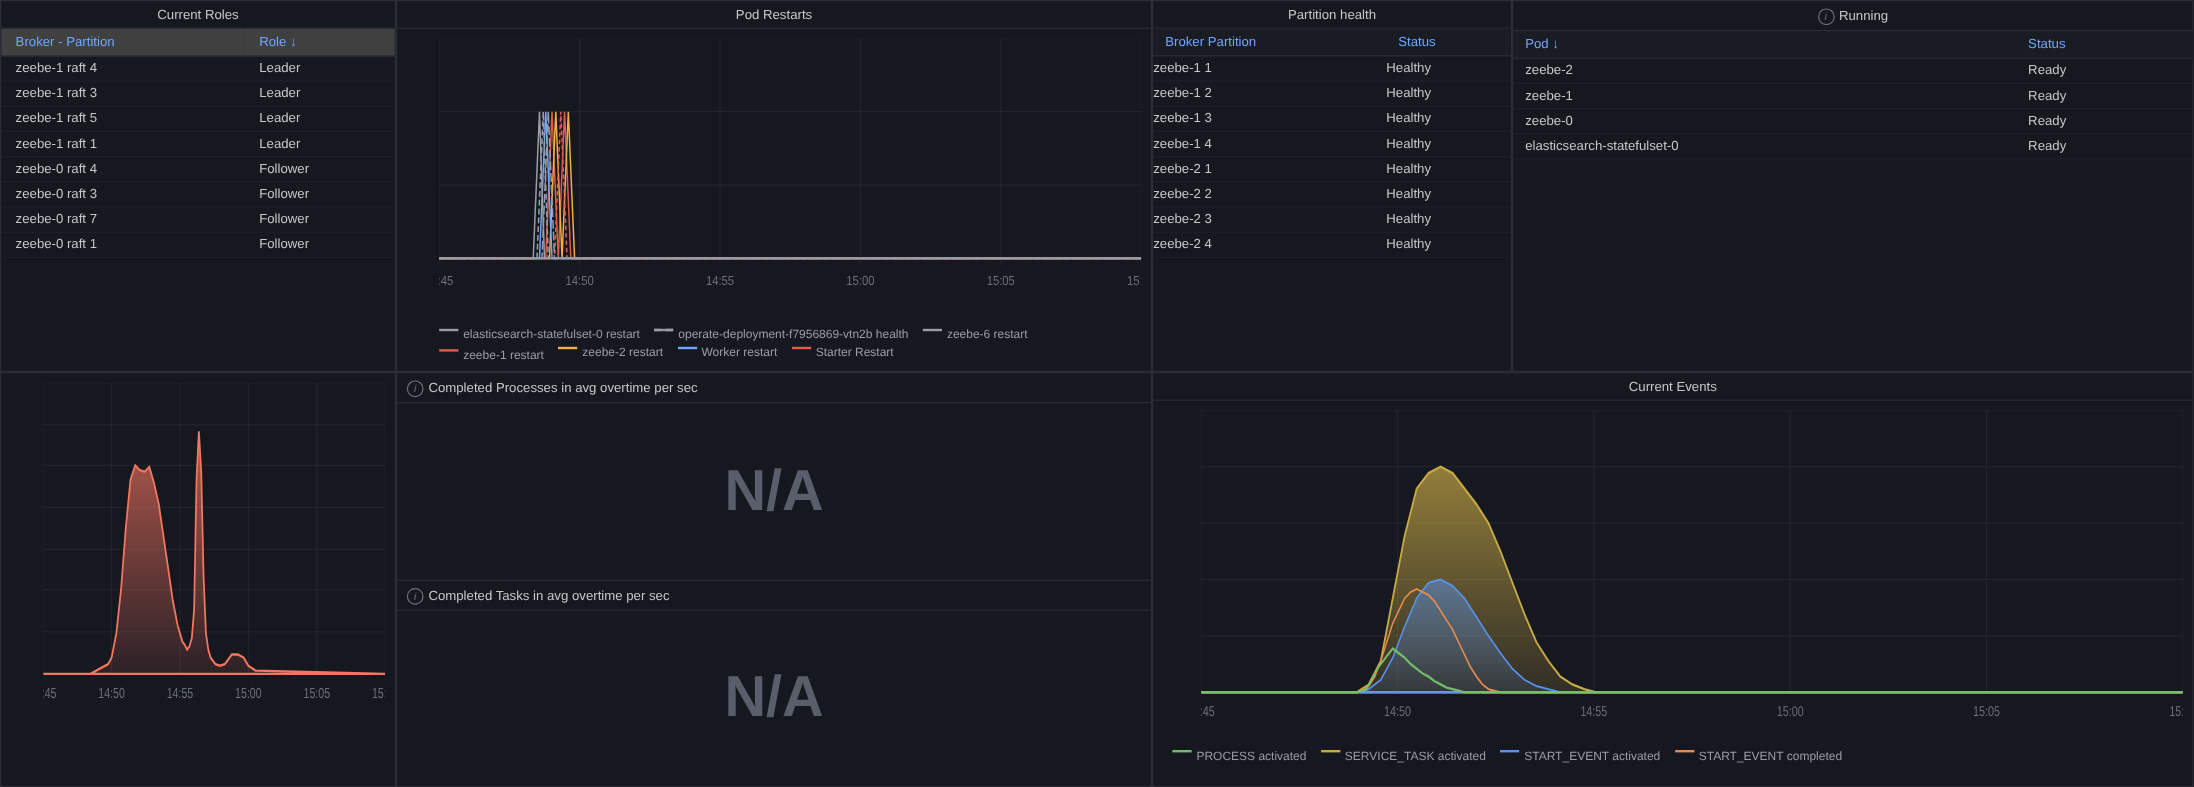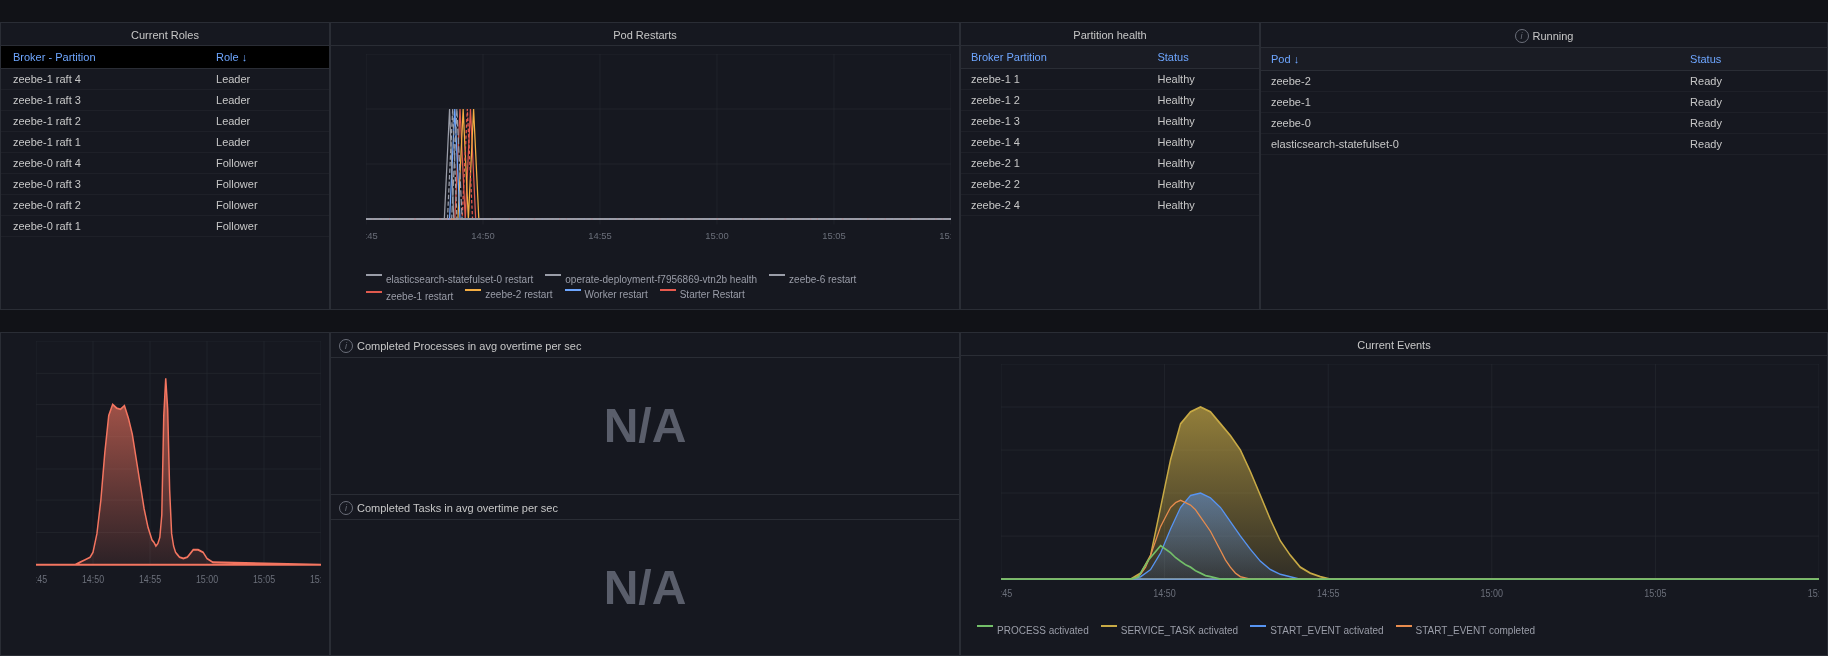--- a/index.html
+++ b/index.html
@@ -14,21 +14,20 @@
       display: grid;
       grid-template-columns: 330px 630px 300px 568px;
       grid-template-rows: 310px 346px;
     }
 
     .panel {
       border: 1px solid #2a2d35;
       background: #161820;
       position: relative;
       overflow: hidden;
-      margin-top: 22px;
     }
 
     .panel-title {
       text-align: center;
       padding: 6px 0 4px;
       color: #c7c7c7;
       font-size: 11px;
       font-weight: 400;
       border-bottom: 1px solid #2a2d35;
     }
@@ -38,21 +37,21 @@
       grid-column: 1;
       grid-row: 1;
     }
 
     .roles-table {
       width: 100%;
       border-collapse: collapse;
     }
 
     .roles-table th {
-      background: #000000;
+      background: #404040;
       color: #6ea6ff;
       font-weight: 500;
       padding: 5px 12px;
       text-align: left;
       border-bottom: 1px solid #2a2d35;
       font-size: 11px;
     }
 
     .roles-table td {
       padding: 4px 12px;
@@ -85,21 +84,21 @@
       background: #1a1c24;
       color: #6ea6ff;
       font-weight: 500;
       padding: 5px 10px;
       text-align: left;
       border-bottom: 1px solid #2a2d35;
       font-size: 11px;
     }
 
     .partition-table td {
-      padding: 4px 10px;
+      padding: 4px 0;
       border-bottom: 1px solid #1e2028;
       color: #c7c7c7;
       font-size: 11px;
     }
 
     
     .running-panel {
       grid-column: 4;
       grid-row: 1;
     }
@@ -253,37 +252,37 @@
     <tbody id="roles-tbody">
         <tr>
       <td>zeebe-1 raft 4</td>
       <td class="role-leader">Leader</td>
     </tr>
         <tr>
       <td>zeebe-1 raft 3</td>
       <td class="role-leader">Leader</td>
     </tr>
         <tr>
-      <td>zeebe-1 raft 2</td>
+      <td>zeebe-1 raft 5</td>
       <td class="role-leader">Leader</td>
     </tr>
         <tr>
       <td>zeebe-1 raft 1</td>
       <td class="role-leader">Leader</td>
     </tr>
         <tr>
       <td>zeebe-0 raft 4</td>
       <td class="role-follower">Follower</td>
     </tr>
         <tr>
       <td>zeebe-0 raft 3</td>
       <td class="role-follower">Follower</td>
     </tr>
         <tr>
-      <td>zeebe-0 raft 2</td>
+      <td>zeebe-0 raft 7</td>
       <td class="role-follower">Follower</td>
     </tr>
         <tr>
       <td>zeebe-0 raft 1</td>
       <td class="role-follower">Follower</td>
     </tr>
       </tbody>
   </table>
 </div>
 
@@ -394,20 +393,24 @@
     </tr>
         <tr>
       <td>zeebe-2 1</td>
       <td>Healthy</td>
     </tr>
         <tr>
       <td>zeebe-2 2</td>
       <td>Healthy</td>
     </tr>
         <tr>
+      <td>zeebe-2 3</td>
+      <td>Healthy</td>
+    </tr>
+        <tr>
       <td>zeebe-2 4</td>
       <td>Healthy</td>
     </tr>
       </tbody>
   </table>
 </div>
 
 <div class="panel running-panel">
   <div style="display:flex; align-items:center; justify-content:center; padding:6px 0 4px; border-bottom:1px solid #2a2d35; position:relative;">
     <span class="info-icon" style="position:relative;top:auto;left:auto;margin-right:4px;">i</span>

